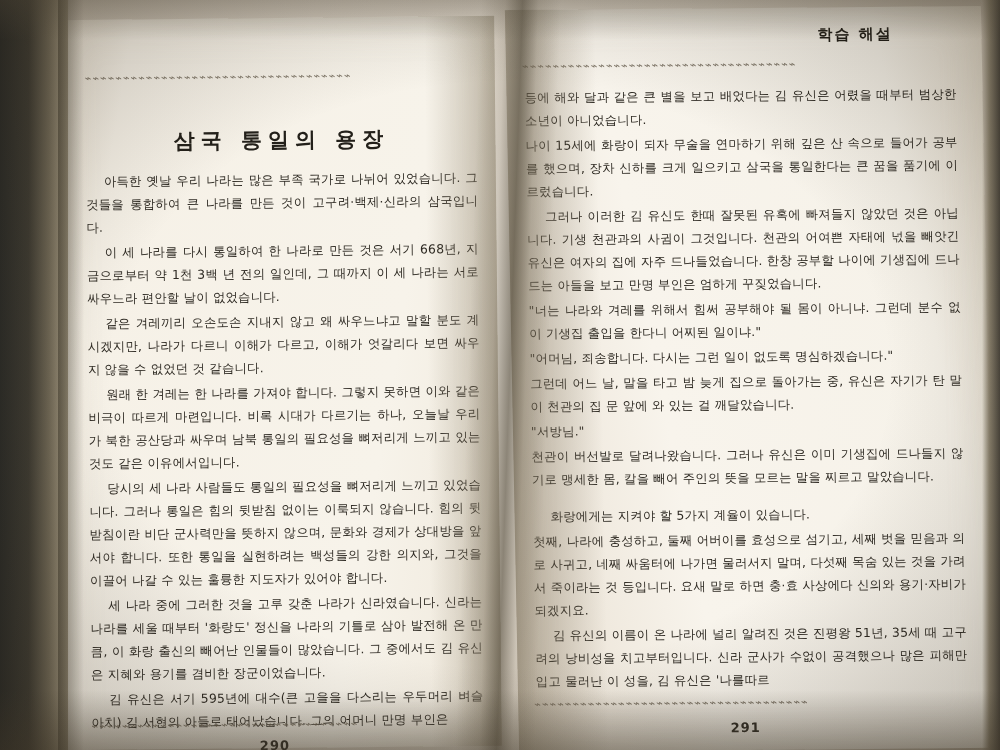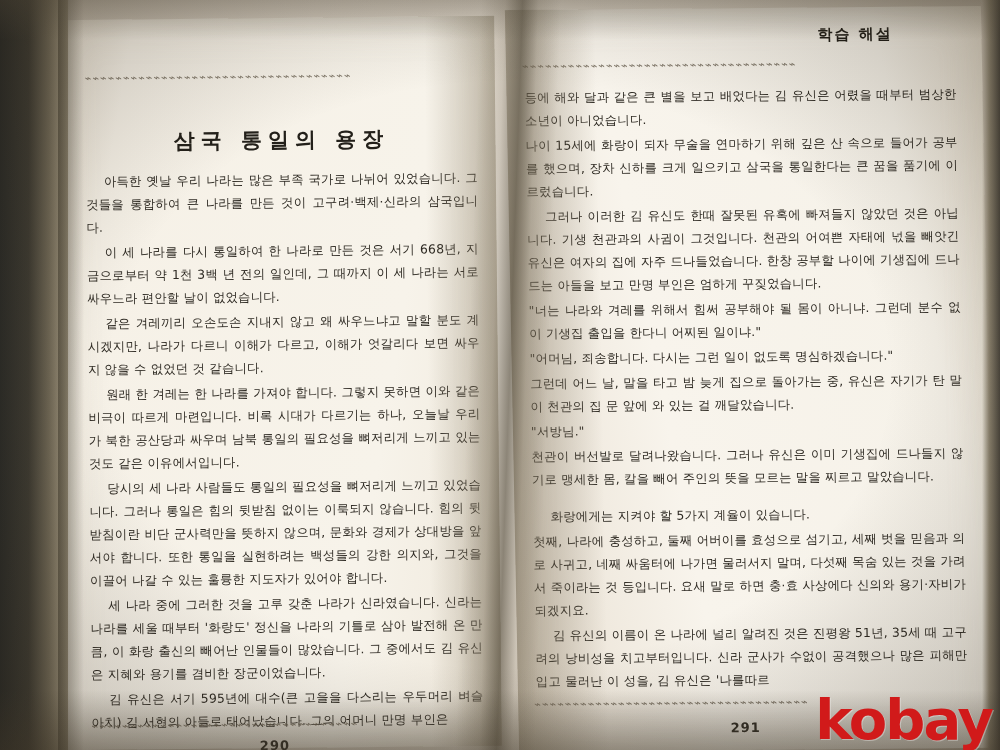--- a/index.html
+++ b/index.html
@@ -261,14 +261,13 @@
   </div>
 
   <div class="gutter"></div>
   <div class="cover-left"></div>
   <div class="cover-left-shadow"></div>
   <div class="cover-right"></div>
   <div class="top-shade"></div>
   <div class="bottom-shade"></div>
   <div class="vignette"></div>
 
-  <div class="watermark">kobay</div>
 </div>
 
 </body></html>

